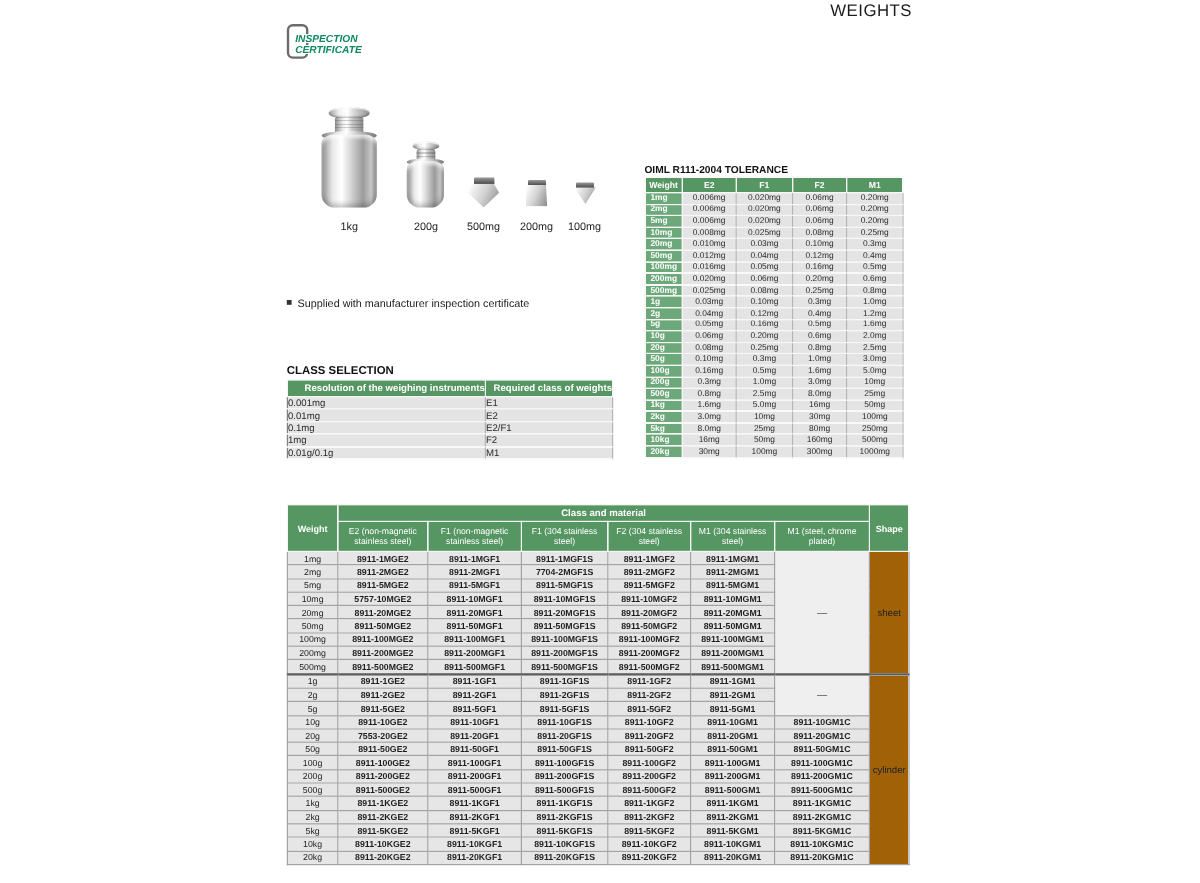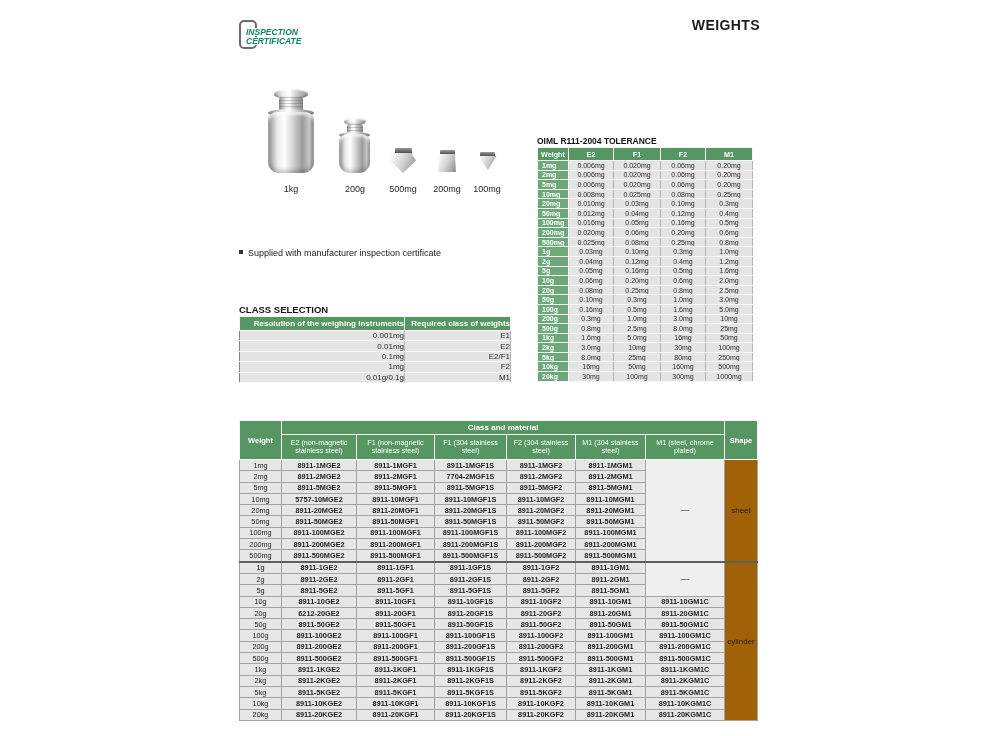--- a/index.html
+++ b/index.html
@@ -1,21 +1,21 @@
 <!DOCTYPE html>
 <html><head>
 <meta charset="utf-8">
 <style>
   html,body{margin:0;padding:0;}
   body{width:1000px;height:736px;background:#ffffff;position:relative;
        font-family:"Liberation Sans","DejaVu Sans",sans-serif;color:#222;overflow:hidden;}
   #page{position:absolute;inset:0;}
 
   
-  .page-title{position:absolute;top:17px;right:240px;font-size:14px;font-weight:bold;
+  .page-title{position:absolute;top:0;right:240px;font-size:14px;font-weight:normal;
               letter-spacing:.4px;color:#1c1c1c;}
 
   
   .logo{position:absolute;left:239px;top:20px;width:90px;height:30px;}
   .logo-box{position:absolute;left:0;top:0;width:14px;height:25px;border:2.5px solid #6b6b6b;border-radius:5px;}
   .logo-text{position:absolute;left:7px;top:8px;font-size:8.5px;line-height:8.5px;font-weight:bold;
              font-style:italic;color:#0e8a5e;white-space:nowrap;
              text-shadow:-1px -1px 0 #fff,1px -1px 0 #fff,-1px 1px 0 #fff,1px 1px 0 #fff;}
 
   
@@ -53,21 +53,21 @@
   #tol tbody th{background:#6ca87a;color:#fff;font-size:7px;font-weight:bold;text-align:left;
                 padding:0 0 0 4px;border:1px solid #f6f6f6;height:8.6px;}
   #tol tbody td{background:#e4e4e4;font-size:7px;color:#2a2a2a;text-align:center;height:8.6px;padding:0;
                 border-bottom:1px solid #f6f6f6;border-right:1px solid #b4b4b4;}
 
   
   .cls-title{position:absolute;left:239px;top:304px;font-size:9.5px;font-weight:bold;color:#111;}
   #cls{position:absolute;left:239px;top:316px;width:271px;border:1px solid #828282;}
   #cls thead th{background:#569663;color:#fff;font-size:8px;font-weight:bold;height:13px;
                 border:1px solid #f6f6f6;text-align:right;padding:0;}
-  #cls tbody td{background:#e4e4e4;font-size:8px;color:#2a2a2a;text-align:right;height:9.4px;padding:0;
+  #cls tbody td{background:#e4e4e4;font-size:8px;color:#2a2a2a;text-align:left;height:9.4px;padding:0;
                 border-bottom:1px solid #f6f6f6;border-right:1px solid #b4b4b4;}
 
   
   #cat{position:absolute;left:239px;top:420px;width:518px;border:1.4px solid #636363;}
   #cat thead th{background:#569663;color:#fff;border:1px solid #f6f6f6;text-align:center;padding:1px;}
   #cat .grp-h{font-size:8px;font-weight:bold;height:11px;}
   #cat .rspan-h{font-size:7.5px;font-weight:bold;}
   #cat .sub{font-size:7.2px;line-height:8.2px;font-weight:normal;height:22px;white-space:normal;}
   #cat tbody td{background:#e6e6e6;font-size:7.3px;color:#222;text-align:center;height:10.3px;
                 padding:0;border:1px solid #a2a2a2;}
@@ -476,21 +476,21 @@
           <td class="weight-cell">10g</td>
           <td class="part">8911-10GE2</td>
           <td class="part">8911-10GF1</td>
           <td class="part">8911-10GF1S</td>
           <td class="part">8911-10GF2</td>
           <td class="part">8911-10GM1</td>
           <td class="part">8911-10GM1C</td>
         </tr>
         <tr>
           <td class="weight-cell">20g</td>
-          <td class="part">6212-20GE2</td>
+          <td class="part">7553-20GE2</td>
           <td class="part">8911-20GF1</td>
           <td class="part">8911-20GF1S</td>
           <td class="part">8911-20GF2</td>
           <td class="part">8911-20GM1</td>
           <td class="part">8911-20GM1C</td>
         </tr>
         <tr>
           <td class="weight-cell">50g</td>
           <td class="part">8911-50GE2</td>
           <td class="part">8911-50GF1</td>

